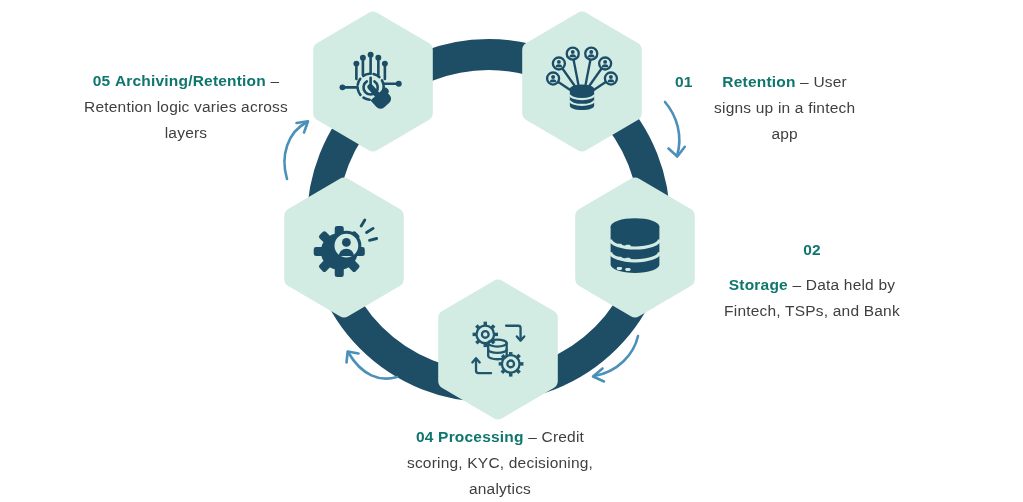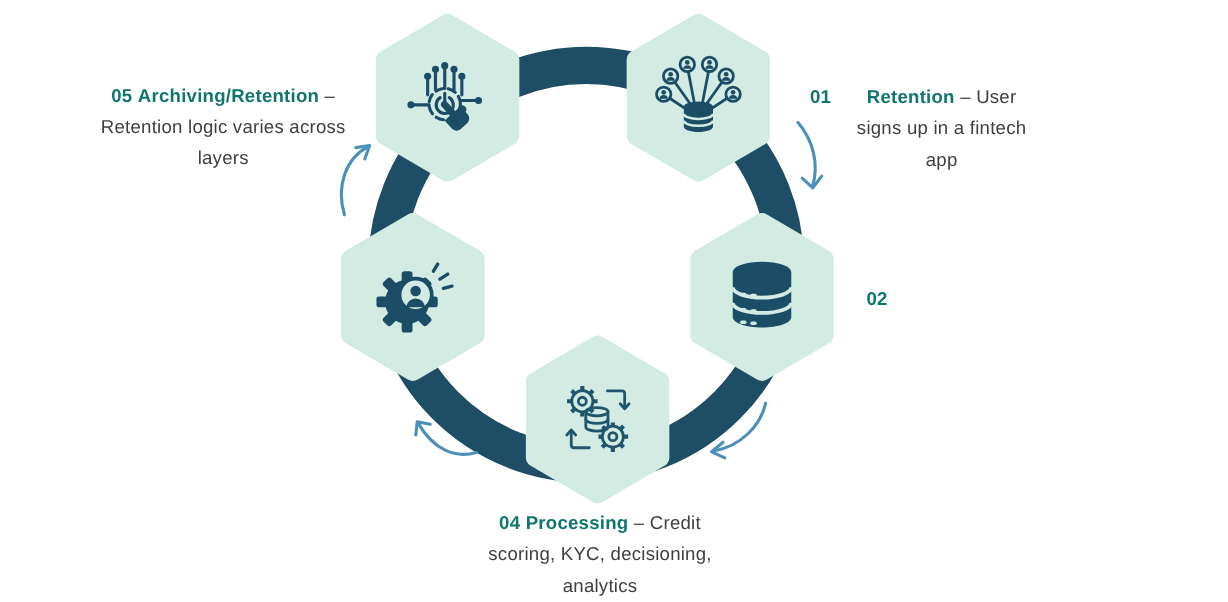--- a/index.html
+++ b/index.html
@@ -243,20 +243,21 @@
     </g>
   </svg>
 
   <div class="label label-hang" style="left:675px;top:69px;">
     <span class="num">01</span>
     <p class="txt" style="width:166px;"><b>Retention</b><span class="sep">–</span> <span>User signs up in a fintech app</span></p>
   </div>
 
   <div class="label label-hang" style="left:722px;top:237px;flex-direction:column;">
     <span class="num">02</span>
+    <p class="txt" style="width:180px;"><b>Storage</b><span class="sep">–</span> <span>Data held by Fintech, TSPs, and Bank</span></p>
   </div>
 
   <div class="label label-center" style="left:402px;top:424px;width:196px;">
     <p class="txt"><span class="num">04</span> <b>Processing</b><span class="sep">–</span> <span>Credit scoring, KYC, decisioning, analytics</span></p>
   </div>
 
 
   <div class="label label-center" style="left:80px;top:68px;width:212px;">
     <p class="txt"><span class="num">05</span> <b>Archiving/Retention</b><span class="sep">–</span> <span>Retention logic varies across layers</span></p>
   </div>

